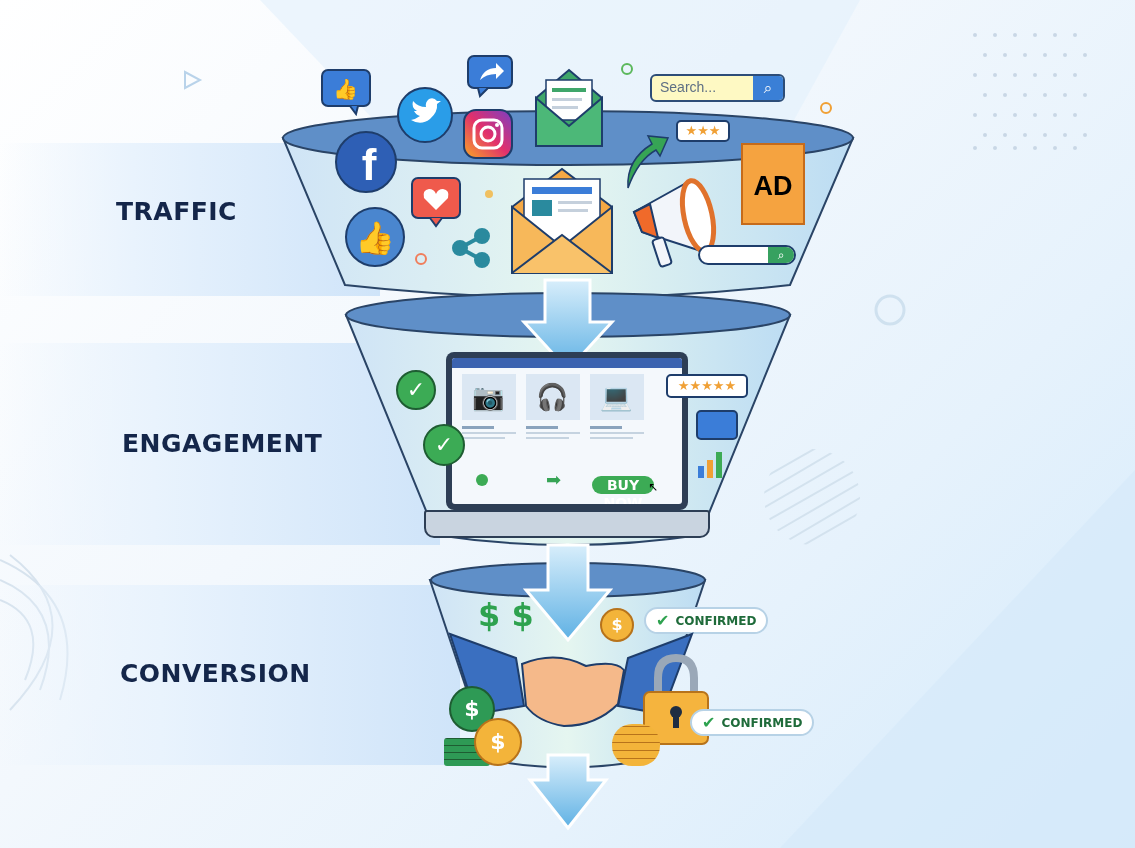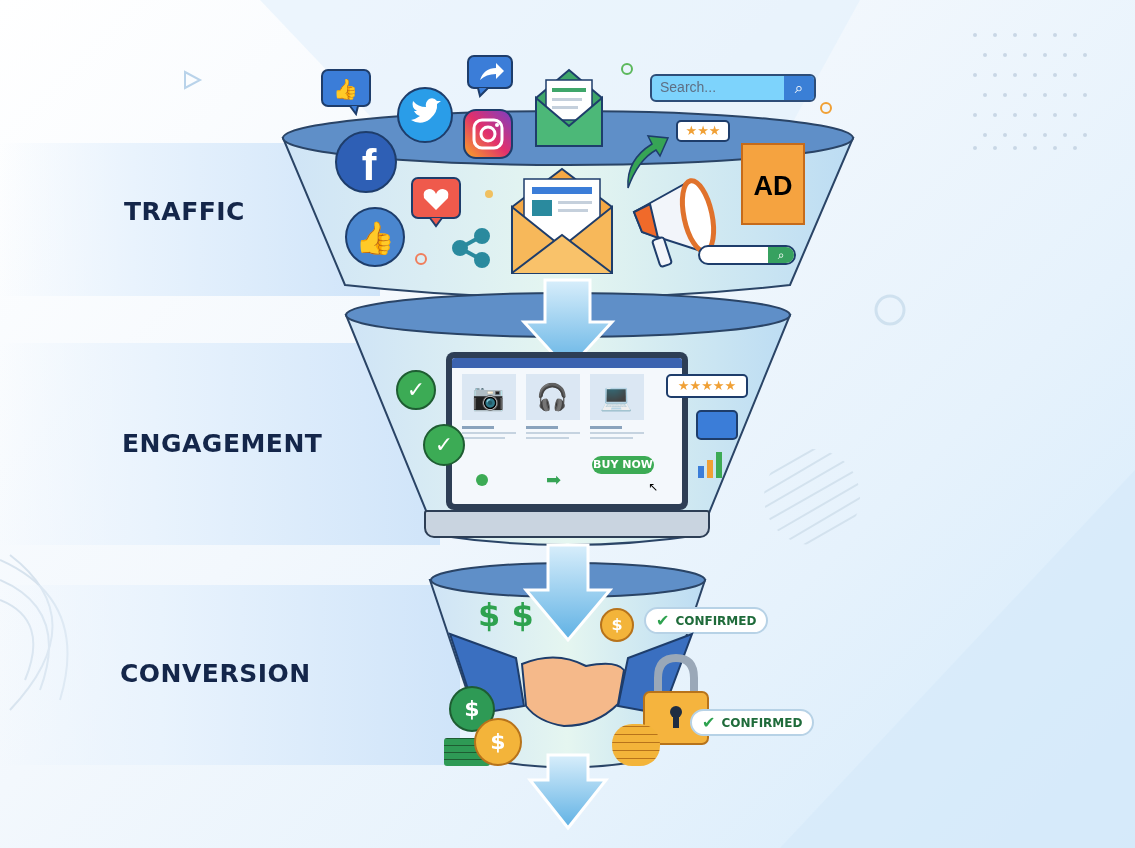--- a/index.html
+++ b/index.html
@@ -4,21 +4,21 @@
 <style>
 *{box-sizing:border-box;margin:0;padding:0}
 html,body{width:1135px;height:848px;overflow:hidden}
 body{position:relative;background:linear-gradient(135deg,#ffffff 0%,#f3f8fd 40%,#e6f2fc 70%,#d4eafb 100%);font-family:"DejaVu Sans",sans-serif}
 .bgshape{position:absolute}
 .band{position:absolute;left:0;background:linear-gradient(90deg,rgba(255,255,255,0) 0%,#e9f3fd 35%,#cfe4f9 100%)}
 .label{position:absolute;font-family:"DejaVu Sans",sans-serif;font-weight:bold;color:#14264a;font-size:25px;letter-spacing:.5px;line-height:32px}
 .abs{position:absolute}
 .pill{position:absolute;background:#fff;border:2px solid #b7d2e6;border-radius:16px;display:flex;align-items:center;gap:6px;padding:0 10px;font-weight:bold;font-size:12px;color:#1f6b3a;height:27px}
 .pill .ck{color:#2ea24f;font-size:16px}
-.search{position:absolute;left:650px;top:74px;width:166px;height:28px;border:2px solid #2d4d78;border-radius:6px;background:#7dd3fc;display:flex;overflow:hidden}
+.search{position:absolute;left:650px;top:74px;width:135px;height:28px;border:2px solid #2d4d78;border-radius:6px;background:#fef9c3;display:flex;overflow:hidden}
 .search span{flex:1;padding:3px 8px;color:#5e6f84;font-size:14px;font-family:"Liberation Sans",sans-serif}
 .search i{width:30px;background:#3a7fd6;color:#fff;display:flex;align-items:center;justify-content:center;font-style:normal;font-size:15px}
 </style>
 </head>
 <body>
 
 <svg class="bgshape" width="1135" height="848" style="left:0;top:0">
   <polygon points="270,0 870,0 1135,0 1135,0 900,0" fill="#eaf3fc"></polygon>
   <polygon points="780,848 1135,470 1135,848" fill="#d5eafa" opacity=".7"></polygon>
   <polygon points="260,0 860,0 640,400" fill="#e3f0fb" opacity=".6"></polygon>
@@ -87,21 +87,21 @@
       <path d="M0,580 Q70,610 40,690"></path>
       <path d="M0,600 Q50,620 25,680"></path>
       <path d="M10,710 Q95,620 10,555"></path>
   </g>
 </svg>
 
 <div class="band" style="top:143px;width:380px;height:153px"></div>
 <div class="band" style="top:343px;width:440px;height:202px"></div>
 <div class="band" style="top:585px;width:460px;height:180px"></div>
 
-<div class="label" style="left:124px;top:196px">
+<div class="label" style="left:116px;top:196px">
   <div>TRAFFIC</div>
 </div>
 <div class="label" style="left:122px;top:428px">ENGAGEMENT</div>
 <div class="label" style="left:120px;top:658px">CONVERSION</div>
 
 <svg class="abs" style="left:0;top:0" width="1135" height="848">
   <defs>
     <linearGradient id="fb" x1="0" y1="0" x2="1" y2="0">
       <stop offset="0" stop-color="#cfe4f6"></stop>
         <stop offset=".5" stop-color="#e5f6f0"></stop>
@@ -244,21 +244,21 @@
           <div style="height:2px;background:#c5d3e0;width:80%"></div>
         </div>
       <div style="width:54px">
           <div style="height:3px;background:#8aa3bd;width:60%;margin-bottom:3px"></div>
           <div style="height:2px;background:#c5d3e0;margin-bottom:3px"></div>
           <div style="height:2px;background:#c5d3e0;width:80%"></div>
         </div>
     </div>
     <div style="position:absolute;left:24px;top:116px;width:12px;height:12px;border-radius:50%;background:#3cab55"></div>
     <div style="position:absolute;left:94px;top:114px;color:#36a455;font-size:18px;line-height:16px">➡</div>
-    <div style="position:absolute;left:140px;top:98px;width:62px;height:18px;border-radius:9px;background:#3cab55;color:#fff;font-size:11px;font-weight:bold;text-align:center;line-height:18px">BUY NOW</div>
+    <div style="position:absolute;left:140px;top:118px;width:62px;height:18px;border-radius:9px;background:#3cab55;color:#fff;font-size:14px;font-weight:bold;text-align:center;line-height:18px">BUY NOW</div>
     <div style="position:absolute;left:196px;top:122px;font-size:12px">↖</div>
   </div>
 </div>
 <div class="abs" style="left:424px;top:510px;width:286px;height:28px;background:#c9d4e0;border:2px solid #2d3e55;border-radius:3px 3px 10px 10px"></div>
 <div class="abs" style="left:396px;top:370px;width:40px;height:40px;border-radius:50%;background:#3cab55;border:2px solid #1e5d32;color:#fff;font-size:22px;text-align:center;line-height:36px">✓</div>
 <div class="abs" style="left:423px;top:424px;width:42px;height:42px;border-radius:50%;background:#3cab55;border:2px solid #1e5d32;color:#fff;font-size:22px;text-align:center;line-height:38px">✓</div>
 <div class="abs" style="left:666px;top:374px;width:82px;height:24px;background:#fff;border:2px solid #1e3d6b;border-radius:5px;text-align:center;color:#f0a035;font-size:13px;line-height:20px">★★★★★</div>
 <div class="abs" style="left:696px;top:410px;width:42px;height:30px;background:#3b7dd8;border:2px solid #1e3d6b;border-radius:5px"></div>
 <svg class="abs" style="left:696px;top:450px" width="30" height="30">
   <rect x="2" y="16" width="6" height="12" fill="#3b7dd8"></rect>

